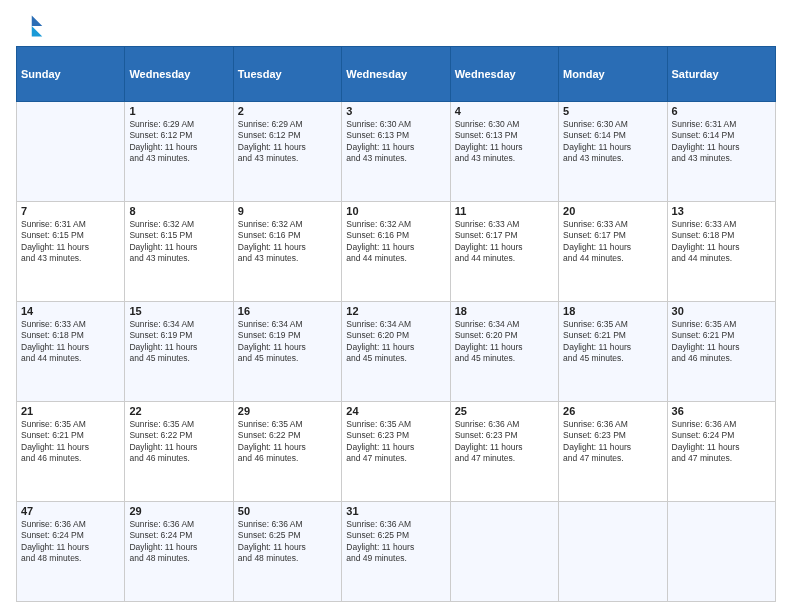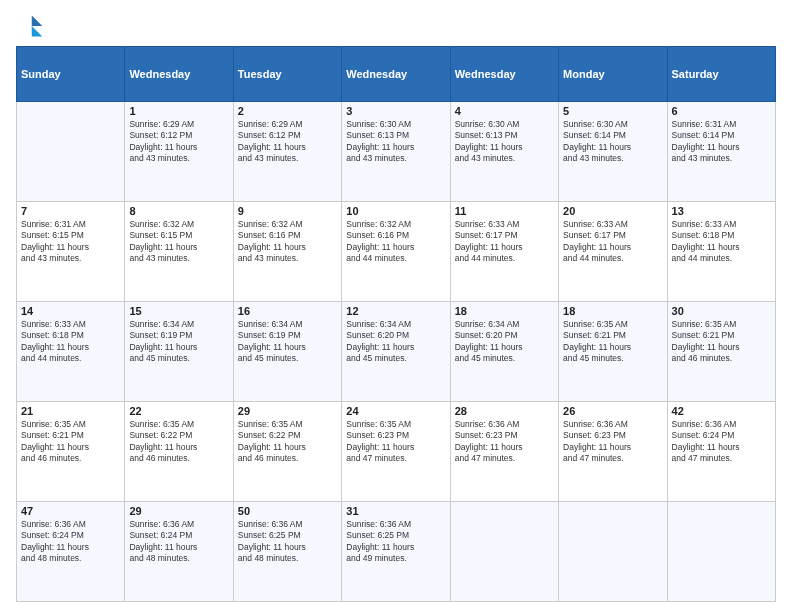--- a/index.html
+++ b/index.html
@@ -238,29 +238,29 @@
           </td>
           <td>
             <span class="day-number">29</span>
             <div class="day-info">Sunrise: 6:35 AM<br>Sunset: 6:22 PM<br>Daylight: 11 hours<br>and 46 minutes.</div>
           </td>
           <td>
             <span class="day-number">24</span>
             <div class="day-info">Sunrise: 6:35 AM<br>Sunset: 6:23 PM<br>Daylight: 11 hours<br>and 47 minutes.</div>
           </td>
           <td>
-            <span class="day-number">28</span>
+            <span class="day-number">25</span>
             <div class="day-info">Sunrise: 6:36 AM<br>Sunset: 6:23 PM<br>Daylight: 11 hours<br>and 47 minutes.</div>
           </td>
           <td>
             <span class="day-number">26</span>
             <div class="day-info">Sunrise: 6:36 AM<br>Sunset: 6:23 PM<br>Daylight: 11 hours<br>and 47 minutes.</div>
           </td>
           <td>
-            <span class="day-number">42</span>
+            <span class="day-number">36</span>
             <div class="day-info">Sunrise: 6:36 AM<br>Sunset: 6:24 PM<br>Daylight: 11 hours<br>and 47 minutes.</div>
           </td>
         </tr>
         <tr class="week-row">
           <td>
             <span class="day-number">47</span>
             <div class="day-info">Sunrise: 6:36 AM<br>Sunset: 6:24 PM<br>Daylight: 11 hours<br>and 48 minutes.</div>
           </td>
           <td>
             <span class="day-number">29</span>

